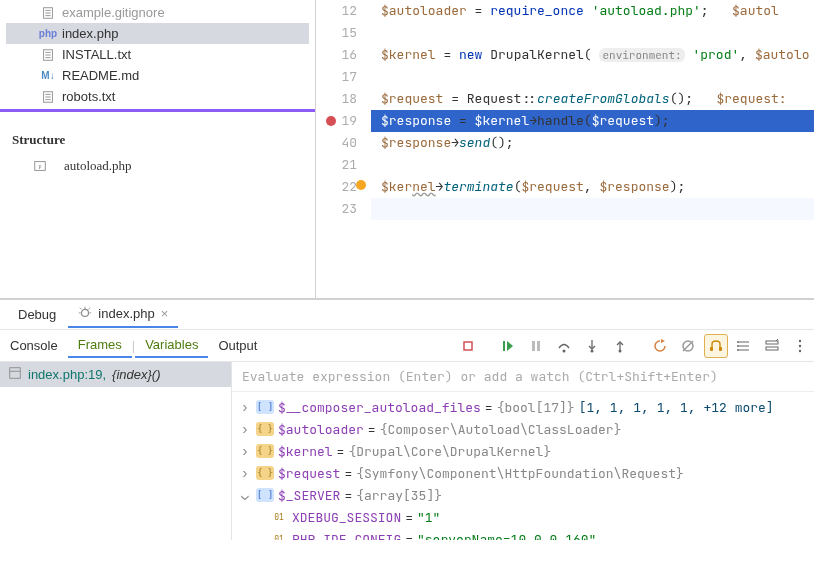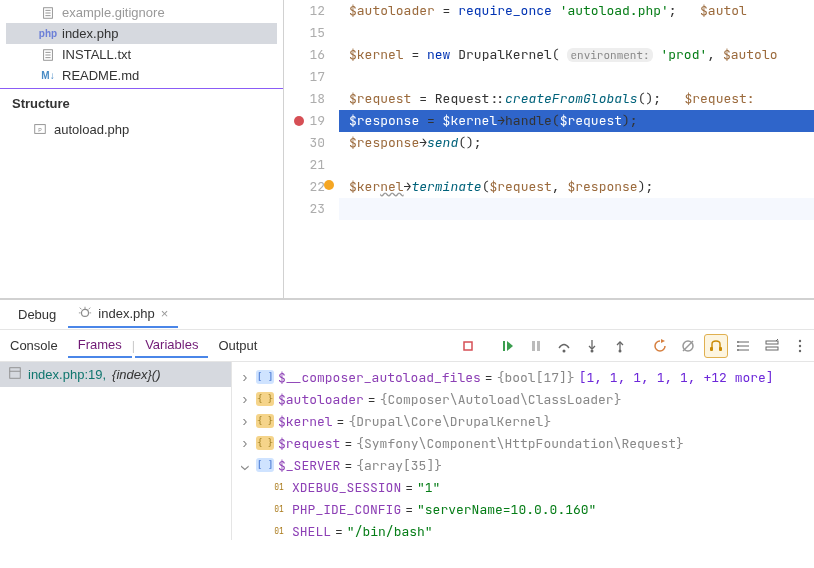--- a/index.html
+++ b/index.html
@@ -7,39 +7,39 @@
   font-family: -apple-system, BlinkMacSystemFont, "Segoe UI", sans-serif;
   font-size: 13px;
   color: #333;
   width: 814px;
   height: 568px;
   overflow: hidden;
   background: #fff;
 }
 .top-area { height: 298px; display: flex; }
 .left-panel {
-  width: 284px;
+  width: 316px;
   display: flex;
   flex-direction: column;
   border-right: 1px solid #d1d1d1;
 }
 .file-tree { padding: 2px 0; }
 .file-row {
   display: flex; align-items: center; gap: 6px;
   padding: 2px 10px 2px 40px; height: 21px;
   cursor: pointer;
 }
 .file-row.selected { background: #d6d9df; border-radius: 0; margin: 0 6px; padding-left: 34px; }
 .file-row.dimmed { color: #999; }
 .file-icon { width: 16px; height: 16px; display: inline-flex; align-items: center; justify-content: center; font-size: 9px; }
 .php-badge { color: #6b7fd7; font-weight: 600; font-size: 10px; }
 .md-badge { color: #4a8cc5; font-weight: 600; font-size: 10px; }
-.structure-section { border-top: 1px solid #8b5cf6; padding: 3px 12px; }
+.structure-section { border-top: 3px solid #8b5cf6; padding: 16px 12px; font-family: Liberation Serif, serif; }
 .structure-title { font-weight: 600; color: #333; padding: 4px 0 8px; }
-.structure-item { display: flex; align-items: center; gap: 6px; padding: 2px 0 2px 20px; }
+.structure-item { display: flex; align-items: center; gap: 16px; padding: 2px 0 2px 20px; }
 
 .editor {
   flex: 1;
   background: #fff;
   font-family: "JetBrains Mono", Consolas, monospace;
   font-size: 13px;
   display: flex;
   overflow: hidden;
 }
 .gutter {
@@ -68,21 +68,21 @@
 
 .debug-panel { border-top: 2px solid #d1d1d1; height: 242px; display: flex; flex-direction: column; }
 .debug-tabs { display: flex; align-items: center; height: 30px; border-bottom: 1px solid #e5e5e5; padding: 0 8px; gap: 2px; }
 .debug-tab { padding: 4px 10px; cursor: pointer; display: flex; align-items: center; gap: 6px; }
 .debug-tab.active { border-bottom: 2px solid #4a86e8; }
 .bug-icon { color: #999; }
 .tab-close { color: #999; cursor: pointer; }
 
 .debug-toolbar { display: flex; align-items: center; height: 32px; border-bottom: 1px solid #e5e5e5; }
 .subtab { padding: 4px 10px; cursor: pointer; }
-.subtab.active { border-bottom: 2px solid #4a86e8; color: #701a75; }
+.subtab.active { border-bottom: 2px solid #4a86e8; color: #4d7c0f; }
 .subtab-sep { color: #ccc; }
 .spacer { flex: 1; }
 .tool-btn { width: 24px; height: 24px; display: inline-flex; align-items: center; justify-content: center; cursor: pointer; margin: 0 2px; border-radius: 3px; }
 .tool-btn svg { width: 16px; height: 16px; }
 .tool-btn.boxed { border: 1px solid #e0b050; background: #fdf5e0; }
 
 .debug-body { flex: 1; display: flex; overflow: hidden; }
 .frames-col { width: 232px; border-right: 1px solid #e5e5e5; }
 .frame-row { display: flex; align-items: center; gap: 6px; padding: 4px 8px; background: #d6d9df; }
 .frame-row .nm { color: #0f766e; }
@@ -99,21 +99,21 @@
 .type-badge {
   width: 18px; height: 14px; font-size: 9px;
   display: inline-flex; align-items: center; justify-content: center;
   border-radius: 3px;
 }
 .badge-blue { background: #cfe3ff; color: #2f65ca; }
 .badge-yellow { background: #f5d48a; color: #9b7a1a; }
 .tree-name { color: #8c3fb5; }
 .tree-eq { color: #333; }
 .tree-val { color: #888; }
-.tree-num { color: #6d28d9; text-align: right; }
+.tree-num { color: #0c4a6e; text-align: right; }
 .tree-str { color: #067d17; }
 .indent-1 { padding-left: 38px; }
 </style>
 </head>
 <body>
 
 <div class="top-area">
   <div class="left-panel">
     <div class="file-tree" id="file-tree">
         <div class="file-row dimmed">
@@ -139,20 +139,31 @@
               <line x1="5" y1="8" x2="11" y2="8" stroke="#888"></line>
               <line x1="5" y1="11" x2="11" y2="11" stroke="#888"></line>
             </svg>
           </span>
           <span>INSTALL.txt</span>
         </div>
         <div class="file-row">
           <span class="file-icon md-badge">M↓</span>
           <span>README.md</span>
         </div>
+        <div class="file-row">
+          <span class="file-icon">
+            <svg viewBox="0 0 16 16" width="14" height="14">
+              <rect x="3" y="2" width="10" height="12" fill="none" stroke="#888"></rect>
+              <line x1="5" y1="5" x2="11" y2="5" stroke="#888"></line>
+              <line x1="5" y1="8" x2="11" y2="8" stroke="#888"></line>
+              <line x1="5" y1="11" x2="11" y2="11" stroke="#888"></line>
+            </svg>
+          </span>
+          <span>robots.txt</span>
+        </div>
       </div>
     <div class="structure-section">
       <div class="structure-title">Structure</div>
       <div class="structure-item">
         <span class="file-icon">
           <svg viewBox="0 0 16 16" width="14" height="14">
               <rect x="2" y="3" width="12" height="10" fill="none" stroke="#888" stroke-width="1"></rect>
               <text x="8" y="11" font-size="6" text-anchor="middle" fill="#888">P</text>
             </svg>
         </span>
@@ -164,21 +175,21 @@
   <div class="editor">
     <div class="gutter" id="gutter">
         <div class="breakpoint" style="top: 116px;"></div>
         <div class="marker-yellow" style="top: 180px;"></div>
         <div class="line-no">12</div>
         <div class="line-no">15</div>
         <div class="line-no">16</div>
         <div class="line-no">17</div>
         <div class="line-no">18</div>
         <div class="line-no">19</div>
-        <div class="line-no">30</div>
+        <div class="line-no">40</div>
         <div class="line-no">21</div>
         <div class="line-no">22</div>
         <div class="line-no">23</div>
       </div>
     <div class="code-lines" id="code-lines"><div class="code-line"><span class="var">$autoloader</span><span class="op"> = </span><span class="kw">require_once</span><span class="op"> </span><span class="str">'autoload.php'</span><span class="op">;   </span><span class="var">$autol</span></div><div class="code-line">&nbsp;</div><div class="code-line"><span class="var">$kernel</span><span class="op"> = </span><span class="kw">new</span><span class="op"> </span><span class="cls">DrupalKernel</span><span class="op">( </span><span class="hint">environment:</span><span class="op"> </span><span class="str">'prod'</span><span class="op">, </span><span class="var">$autolo</span></div><div class="code-line">&nbsp;</div><div class="code-line"><span class="var">$request</span><span class="op"> = </span><span class="cls">Request</span><span class="op">::</span><span class="fn">createFromGlobals</span><span class="op">();   </span><span class="var">$request:</span></div><div class="code-line highlight-blue"><span class="var">$response</span><span class="op"> = </span><span class="var">$kernel</span><span class="op">→</span><span class="cls">handle</span><span class="op">(</span><span class="var">$request</span><span class="op">);</span></div><div class="code-line"><span class="var">$response</span><span class="op">→</span><span class="fn">send</span><span class="op">();</span></div><div class="code-line">&nbsp;</div><div class="code-line"><span class="var">$ker</span><span class="var underline">nel</span><span class="op">→</span><span class="fn">terminate</span><span class="op">(</span><span class="var">$request</span><span class="op">, </span><span class="var">$response</span><span class="op">);</span></div><div class="code-line current">&nbsp;</div></div>
   </div>
 </div>
 
 <div class="debug-panel">
   <div class="debug-tabs">
@@ -297,20 +308,21 @@
           <svg viewBox="0 0 16 16" width="14" height="14">
               <rect x="2" y="2" width="12" height="12" fill="none" stroke="#888"></rect>
               <line x1="2" y1="6" x2="14" y2="6" stroke="#888"></line>
             </svg>
         </span>
         <span class="nm">index.php:19,</span>
         <span class="it">{index}()</span>
       </div>
     </div>
     <div class="vars-col">
+      <div class="eval-bar">Evaluate expression (Enter) or add a watch (Ctrl+Shift+Enter)</div>
       <div class="var-tree" id="var-tree">
           <div class="tree-row">
             <span class="tree-arrow">›</span>
             <span class="type-badge badge-blue">[ ]</span> 
             <span class="tree-name">$__composer_autoload_files</span> 
             <span class="tree-eq">=</span> 
             <span class="tree-val">{bool[17]}</span> 
             <span class="tree-num">[1, 1, 1, 1, 1, +12 more]</span>
           </div>
           <div class="tree-row">

